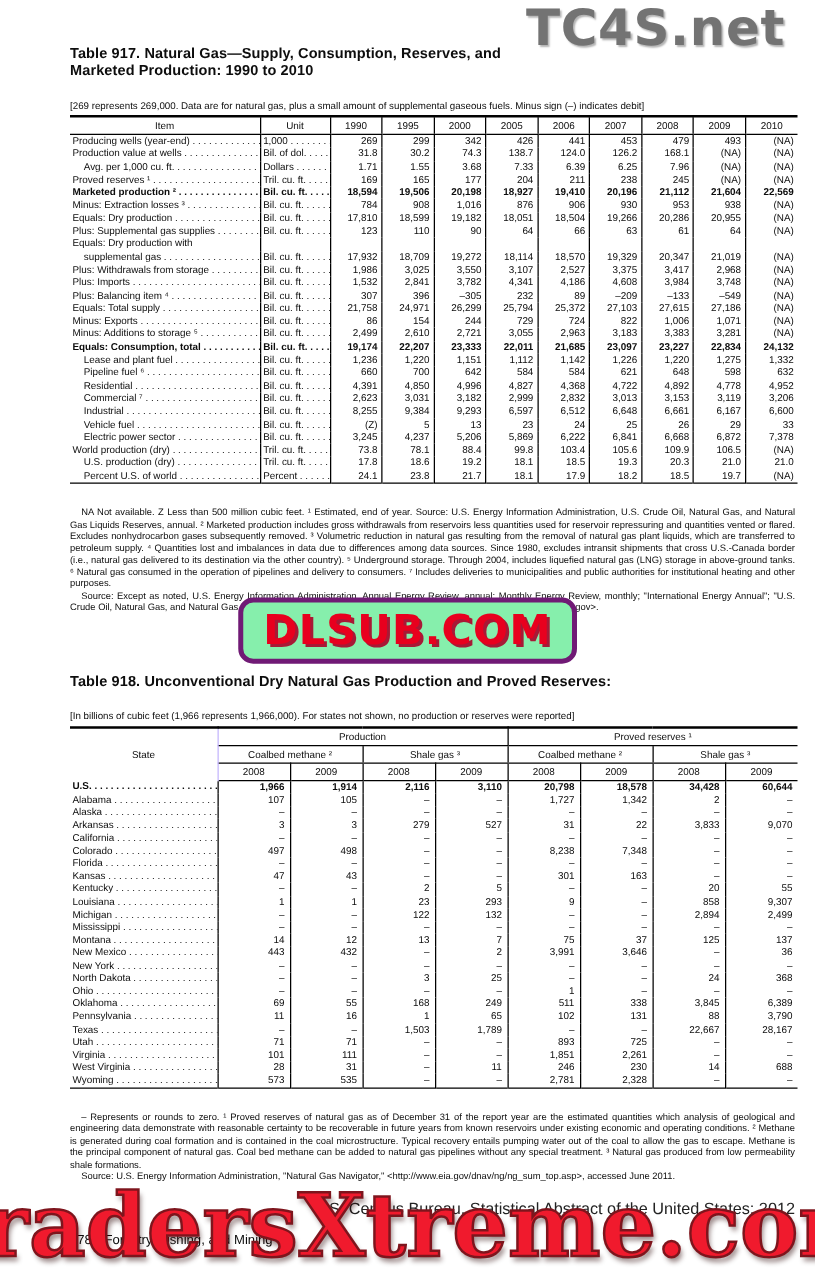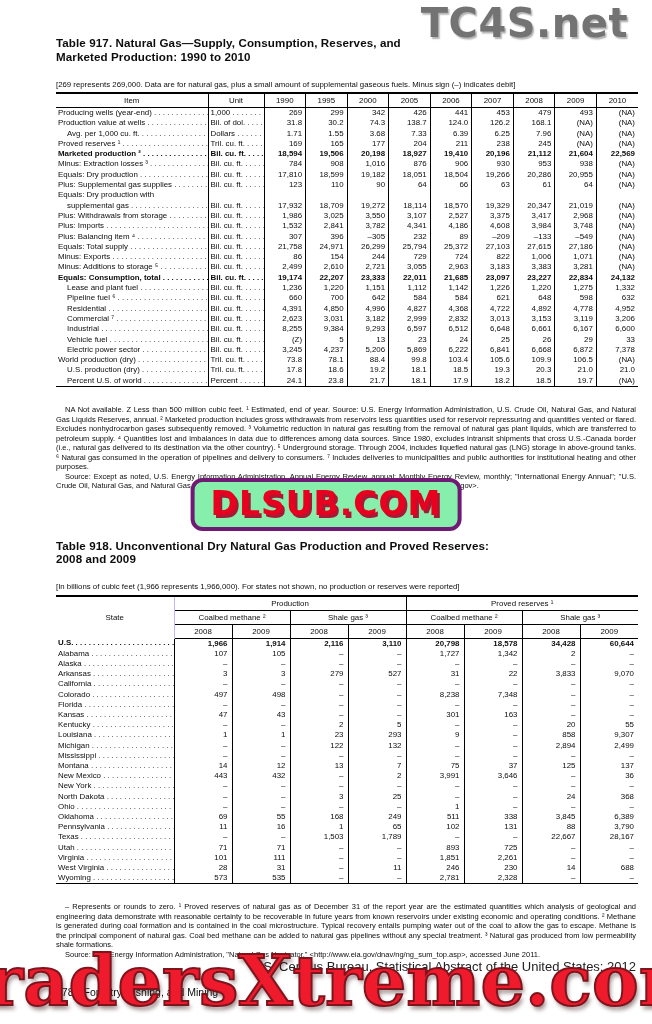--- a/index.html
+++ b/index.html
@@ -462,21 +462,20 @@
 
     <div class="fnote">
       <p>NA Not available. Z Less than 500 million cubic feet. ¹ Estimated, end of year. Source: U.S. Energy Information Administration, U.S. Crude Oil, Natural Gas, and Natural Gas Liquids Reserves, annual. ² Marketed production includes gross withdrawals from reservoirs less quantities used for reservoir repressuring and quantities vented or flared. Excludes nonhydrocarbon gases subsequently removed. ³ Volumetric reduction in natural gas resulting from the removal of natural gas plant liquids, which are transferred to petroleum supply. ⁴ Quantities lost and imbalances in data due to differences among data sources. Since 1980, excludes intransit shipments that cross U.S.-Canada border (i.e., natural gas delivered to its destination via the other country). ⁵ Underground storage. Through 2004, includes liquefied natural gas (LNG) storage in above-ground tanks. ⁶ Natural gas consumed in the operation of pipelines and delivery to consumers. ⁷ Includes deliveries to municipalities and public authorities for institutional heating and other purposes.</p>
       <p>Source: Except as noted, U.S. Energy Information Administration, Annual Energy Review, annual; Monthly Energy Review, monthly; "International Energy Annual"; "U.S. Crude Oil, Natural Gas, and Natural Gas Liquids Reserves," annual; and "International Energy Statistics," &lt;http://www.eia.gov&gt;.</p>
     </div>
   </section>
 
   <section class="sec2">
     <div class="t-title">
       <div>Table 918. Unconventional Dry Natural Gas Production and Proved Reserves:</div>
-      <div>2008 and 2009</div>
     </div>
     <div class="bracket">[In billions of cubic feet (1,966 represents 1,966,000). For states not shown, no production or reserves were reported]</div>
 
     <table id="t918">
       <colgroup>
         <col style="width:118px">
         <col>
           <col>
           <col>
           <col>

